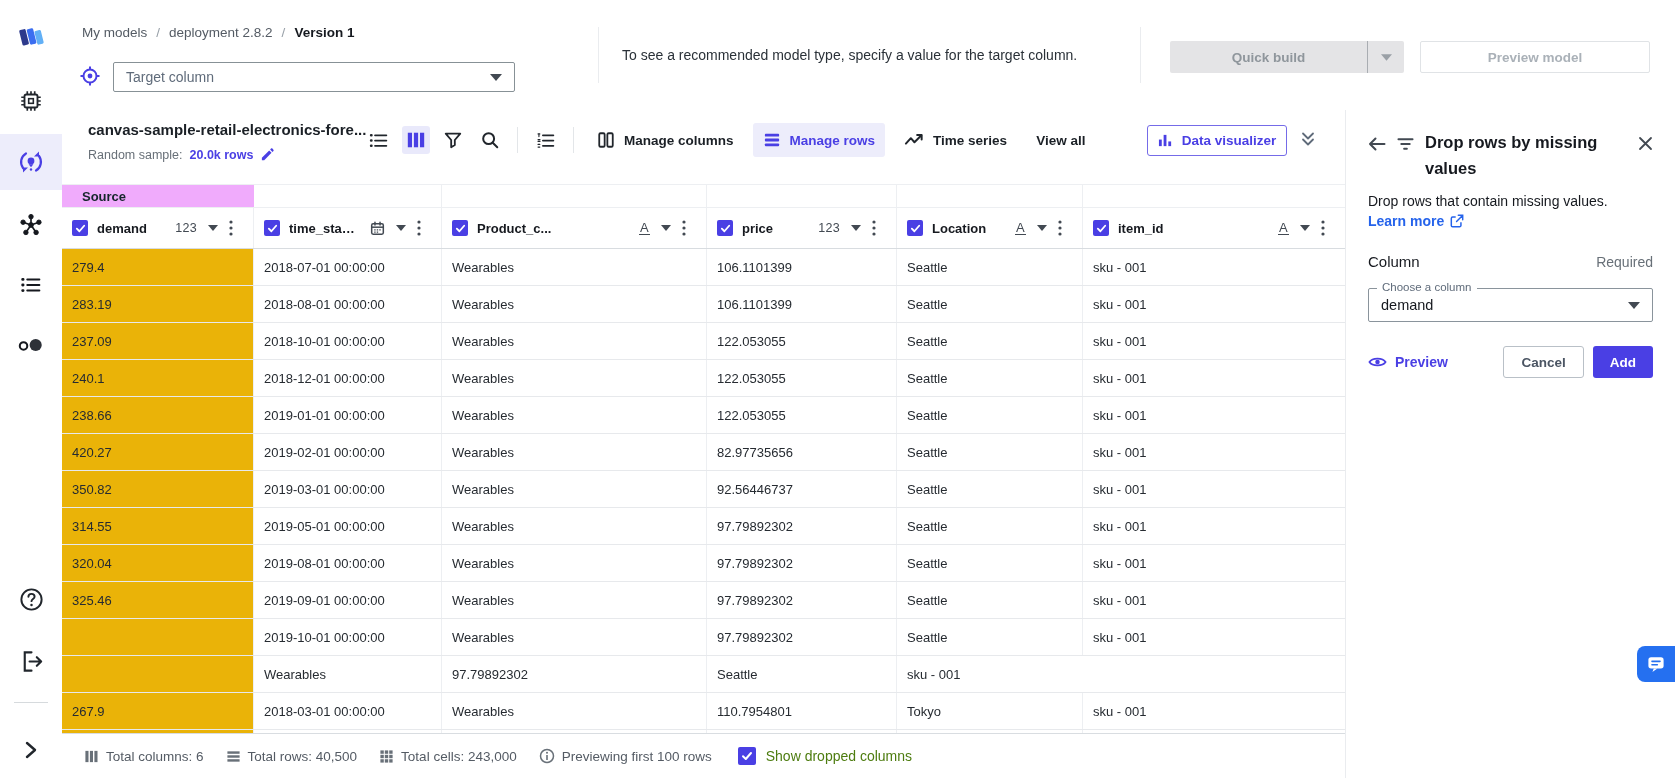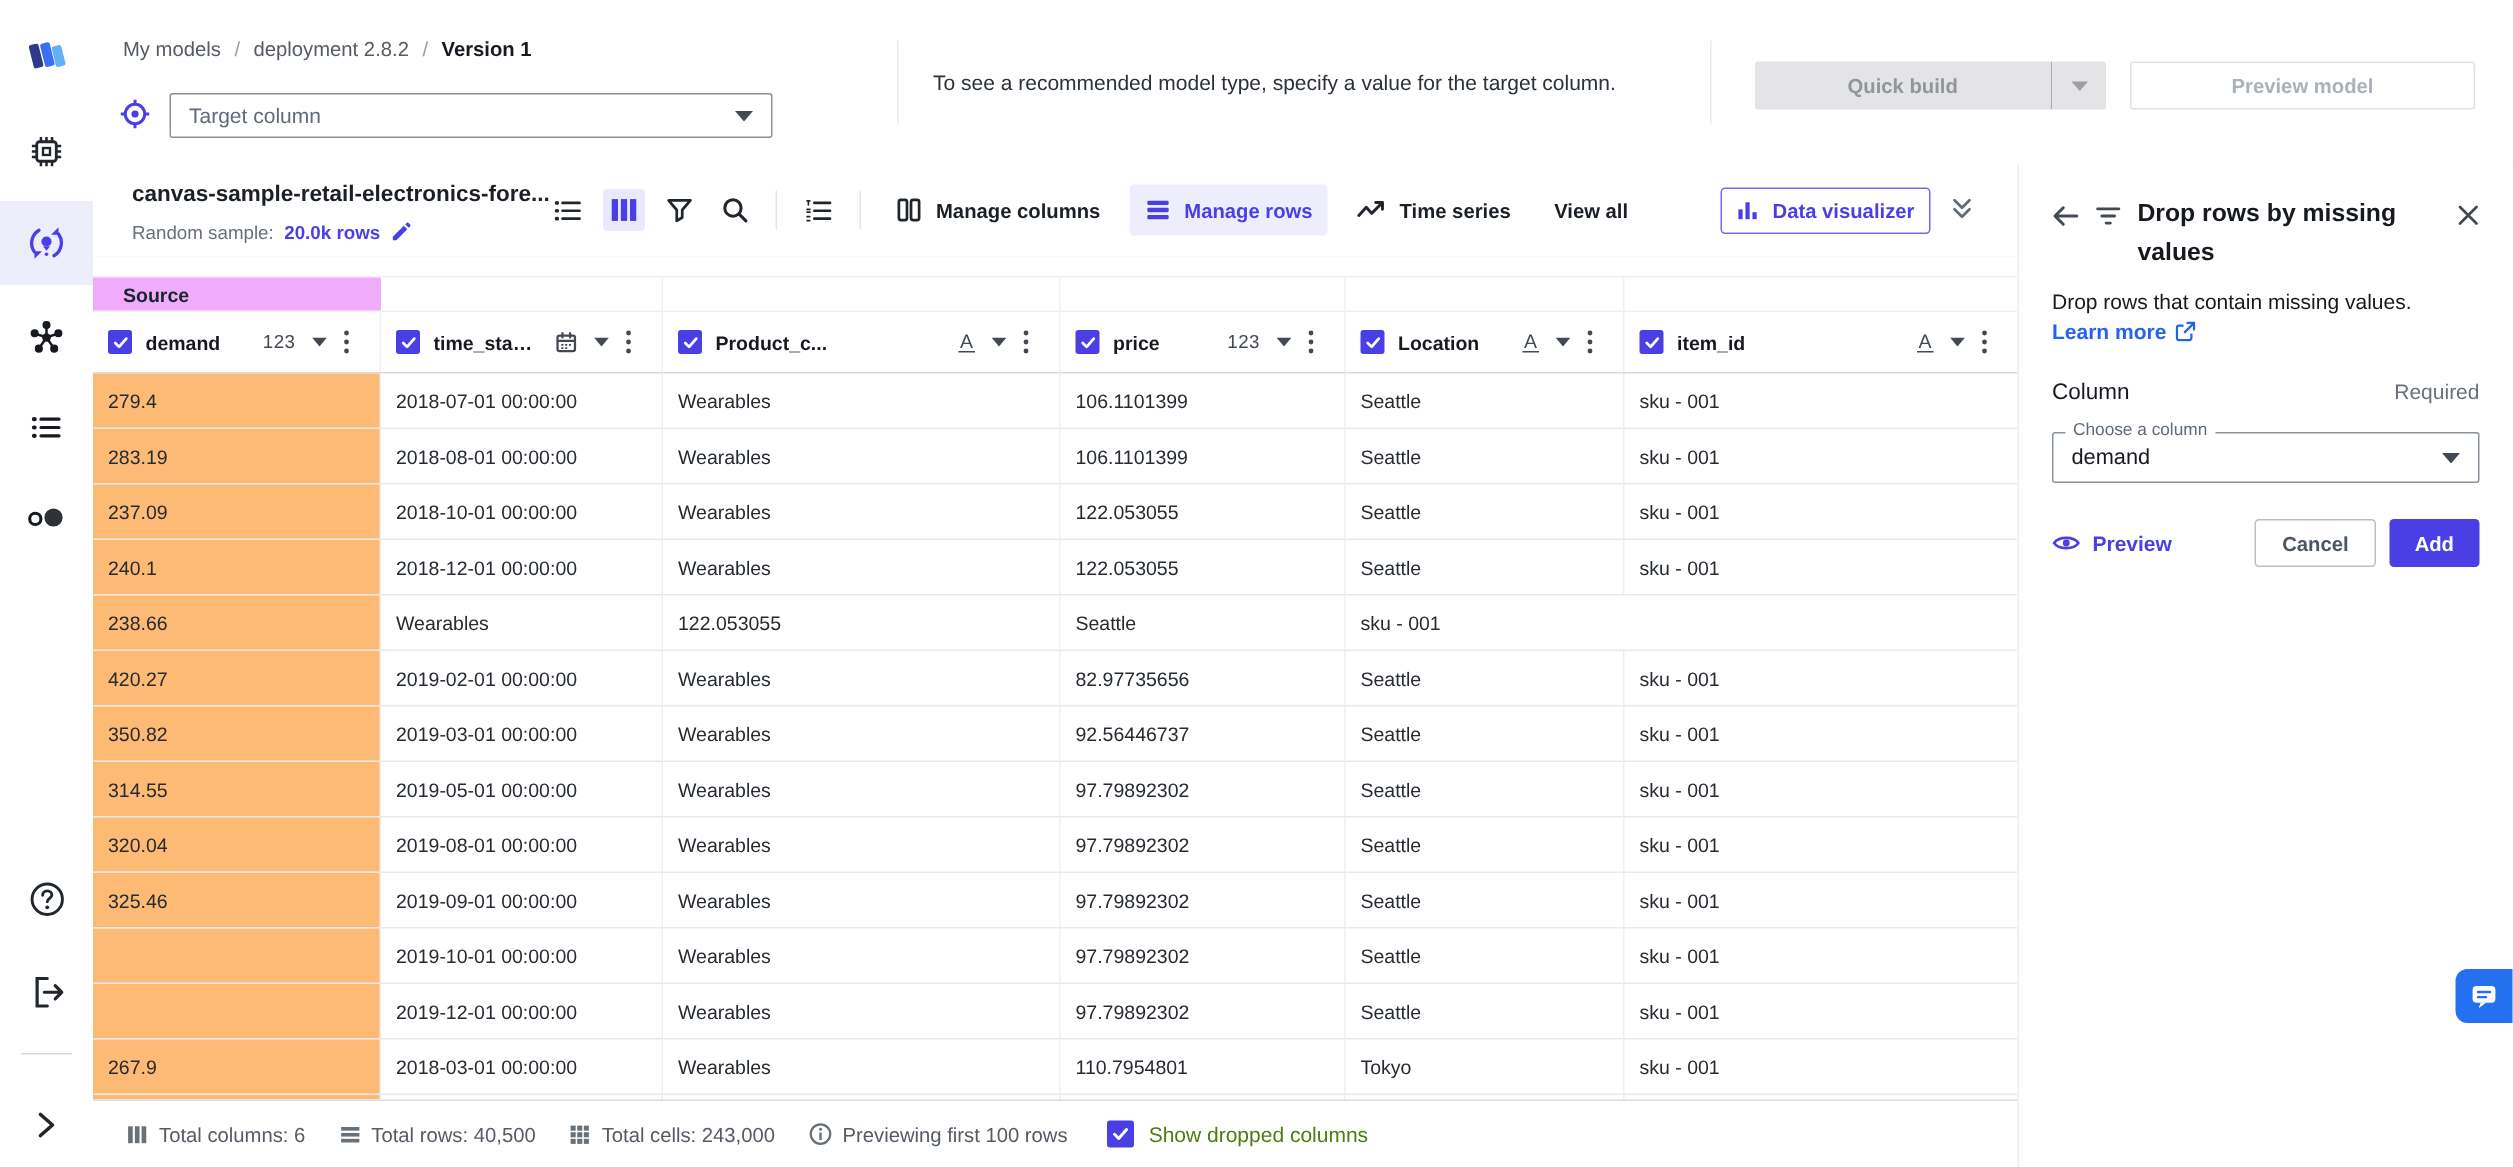--- a/index.html
+++ b/index.html
@@ -51,21 +51,21 @@
   .hrow{height:40px;border-bottom:1px solid #d8dce0}
   .hcell{display:flex;align-items:center;padding:0 20px 0 10px;gap:9px;border-right:1px solid #edeff2;font-size:13px;font-weight:bold;color:#16191f;overflow:hidden}
   .hcell:last-child{border-right:none}
   .hname{white-space:nowrap;overflow:hidden;text-overflow:ellipsis}
   .hgroup{margin-left:auto;display:flex;align-items:center;gap:11px;flex:none}
   .htype{font-weight:normal;font-size:12.5px;color:#424952;letter-spacing:.3px}
   .htype.ul{border-bottom:1.5px solid #424952;line-height:13px;font-size:13px;padding:0 1px}
   .trow{height:36px;border-bottom:1px solid #e7e9ec}
   .tcell{display:flex;align-items:center;padding:0 10px;border-right:1px solid #edeff2;white-space:nowrap;overflow:hidden;font-size:13px;color:#262b31}
   .tcell:last-child{border-right:none}
-  .tcell.tint{background:#fdba74}
+  .tcell.tint{background:#eab308}
   .cb{width:16px;height:16px;border-radius:2px;background:#4a3fe4;display:flex;align-items:center;justify-content:center;flex:none}
 
   
   .footer{position:absolute;left:62px;top:733px;width:1283px;height:45px;box-sizing:border-box;border-top:1px solid #d9dde1;display:flex;align-items:center;gap:22px;padding-left:22px;font-size:13.5px;color:#545b64;background:#fff}
   .fitem{display:flex;align-items:center;gap:7px;white-space:nowrap}
   .fcheck{display:flex;align-items:center;gap:10px;margin-left:4px;color:#4d7c0f;font-size:14px}
   .cb18{width:18px;height:18px;border-radius:2px;background:#4a3fe4;display:flex;align-items:center;justify-content:center;flex:none}
 
   
   .panel{position:absolute;left:1345px;top:110px;width:330px;height:668px;box-sizing:border-box;border-left:1px solid #eaecef;padding:24px 22px 0;background:#fff}
@@ -436,20 +436,21 @@
       <div class="trow grid6">
         <div class="tcell tint">240.1</div>
         <div class="tcell">2018-12-01 00:00:00</div>
         <div class="tcell">Wearables</div>
         <div class="tcell">122.053055</div>
         <div class="tcell">Seattle</div>
         <div class="tcell">sku - 001</div>
       </div>
       <div class="trow grid6">
         <div class="tcell tint">238.66</div>
+        <div class="tcell">2019-01-01 00:00:00</div>
         <div class="tcell">Wearables</div>
         <div class="tcell">122.053055</div>
         <div class="tcell">Seattle</div>
         <div class="tcell">sku - 001</div>
       </div>
       <div class="trow grid6">
         <div class="tcell tint">420.27</div>
         <div class="tcell">2019-02-01 00:00:00</div>
         <div class="tcell">Wearables</div>
         <div class="tcell">82.97735656</div>
@@ -491,21 +492,20 @@
       <div class="trow grid6">
         <div class="tcell tint"></div>
         <div class="tcell">2019-10-01 00:00:00</div>
         <div class="tcell">Wearables</div>
         <div class="tcell">97.79892302</div>
         <div class="tcell">Seattle</div>
         <div class="tcell">sku - 001</div>
       </div>
       <div class="trow grid6">
         <div class="tcell tint"></div>
-        <div class="tcell">2019-12-01 00:00:00</div>
         <div class="tcell">Wearables</div>
         <div class="tcell">97.79892302</div>
         <div class="tcell">Seattle</div>
         <div class="tcell">sku - 001</div>
       </div>
       <div class="trow grid6">
         <div class="tcell tint">267.9</div>
         <div class="tcell">2018-03-01 00:00:00</div>
         <div class="tcell">Wearables</div>
         <div class="tcell">110.7954801</div>

